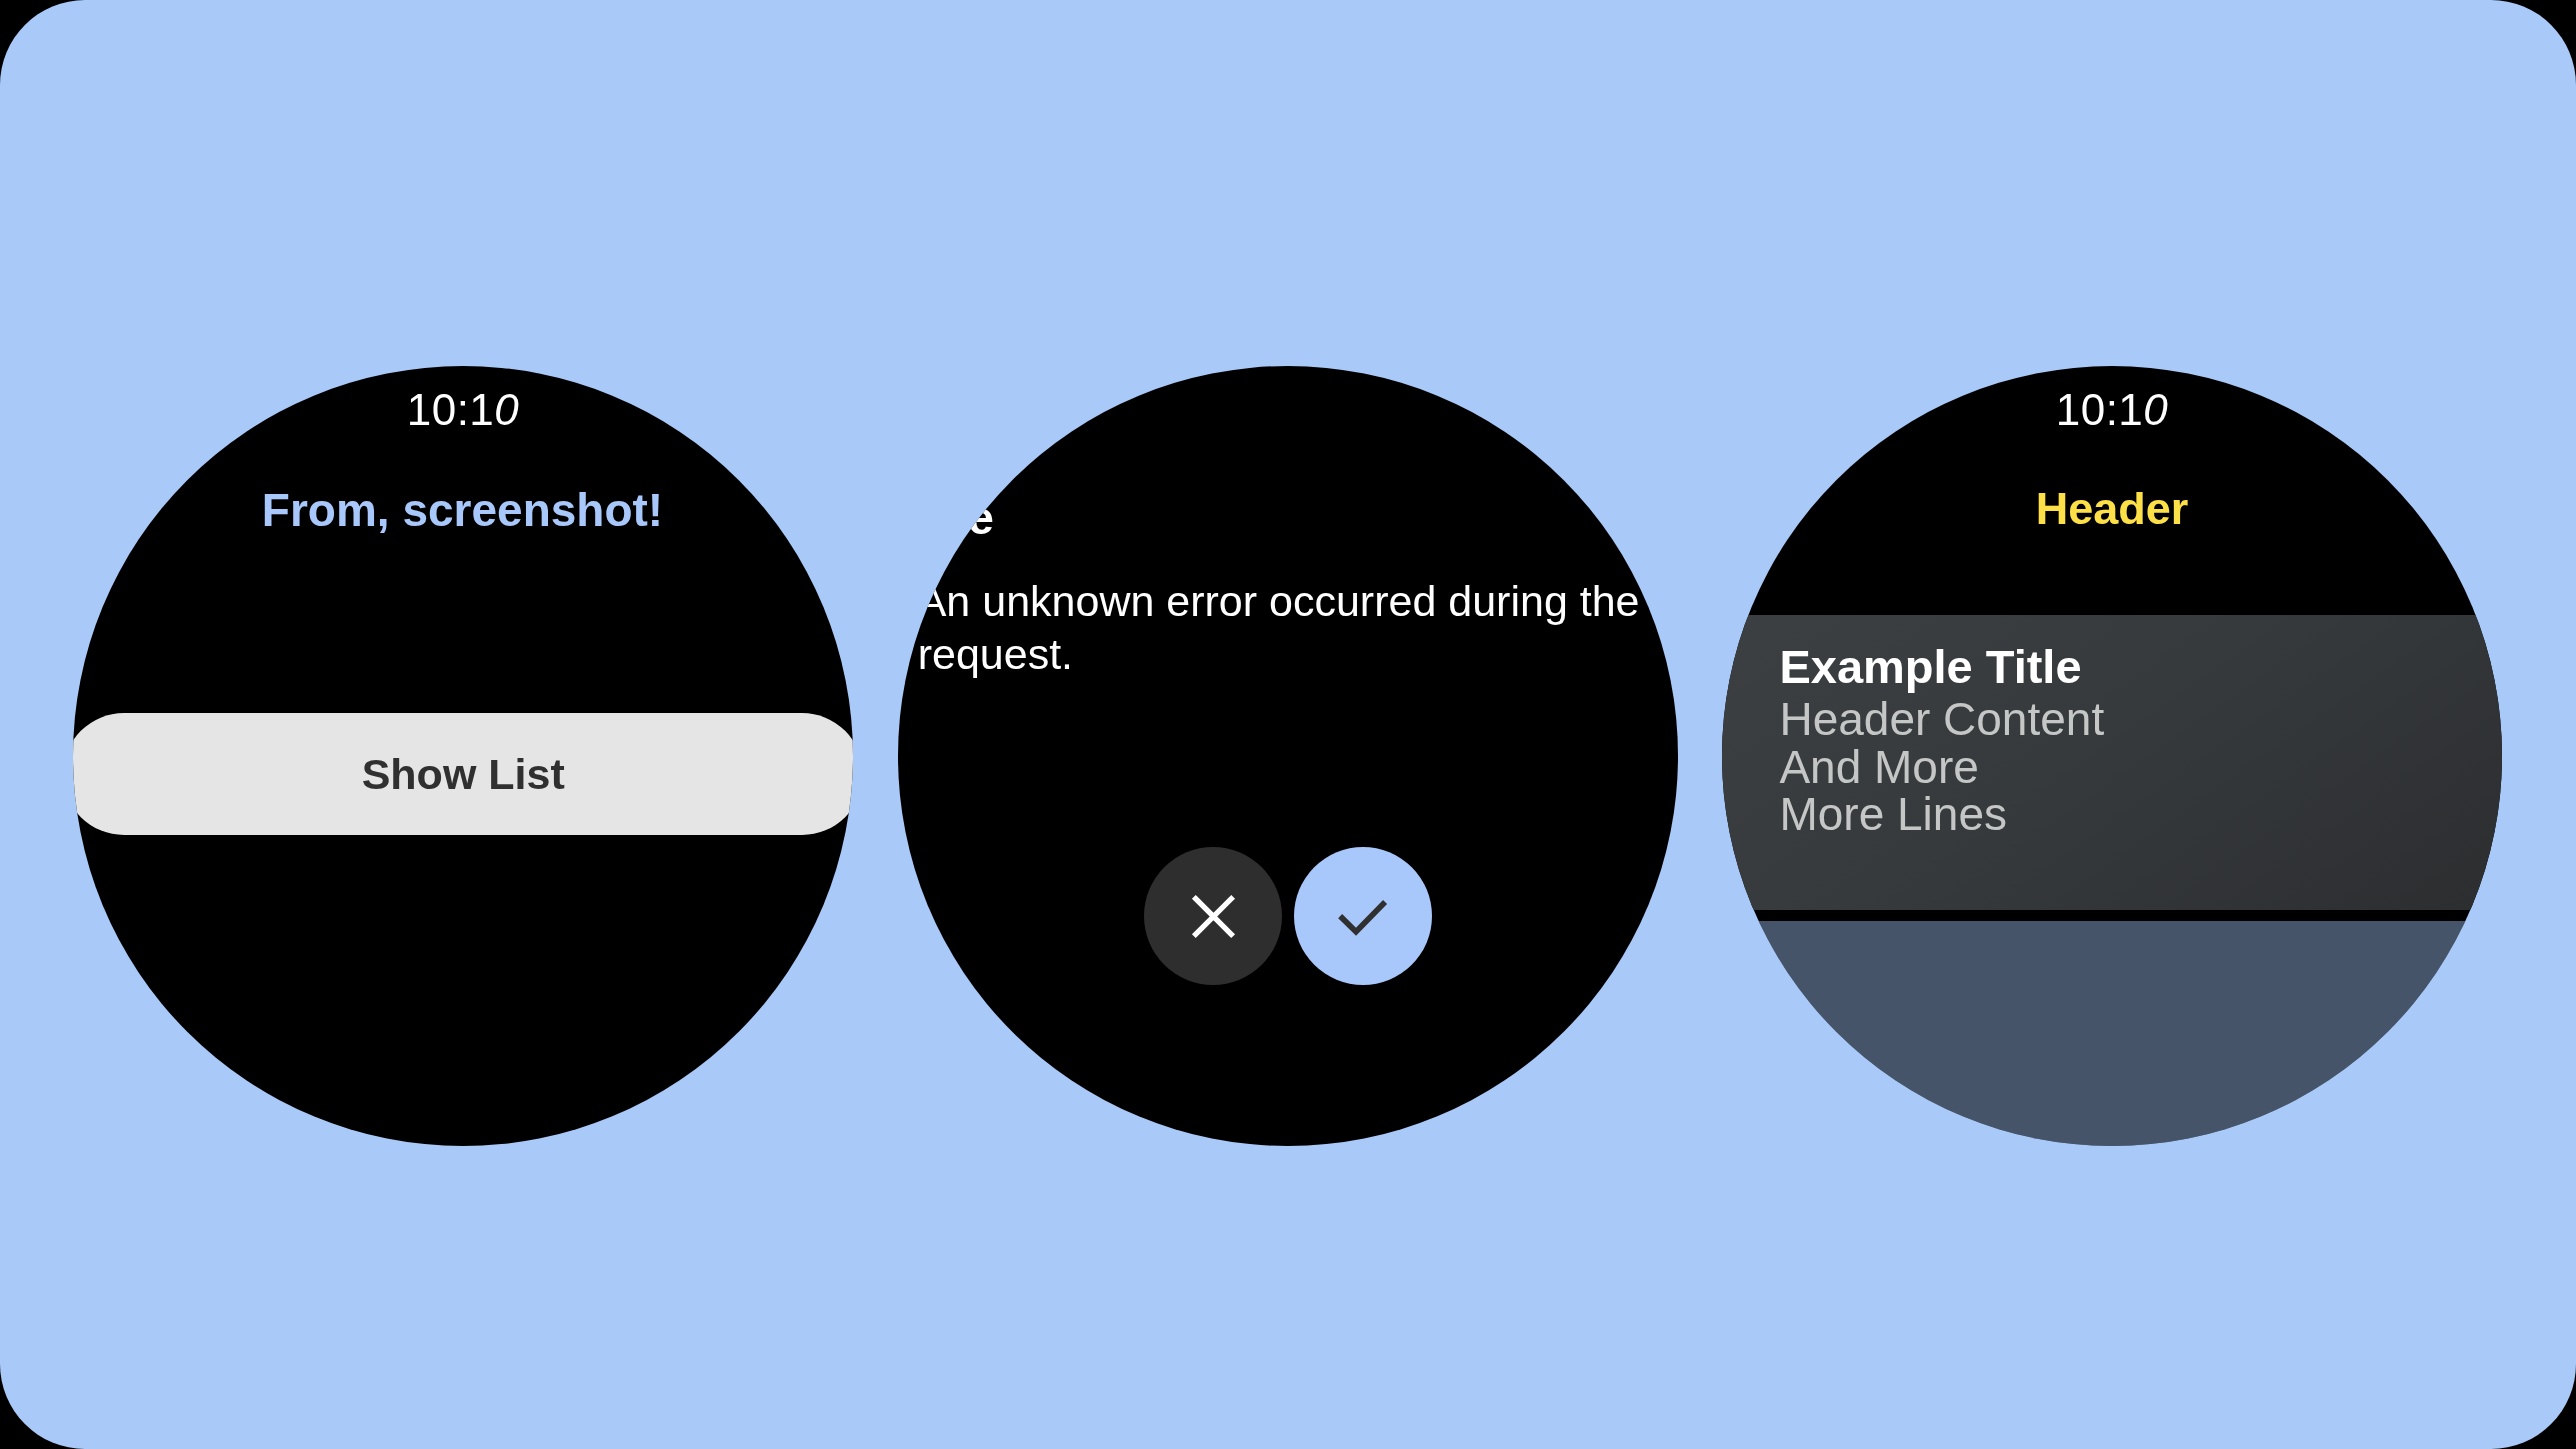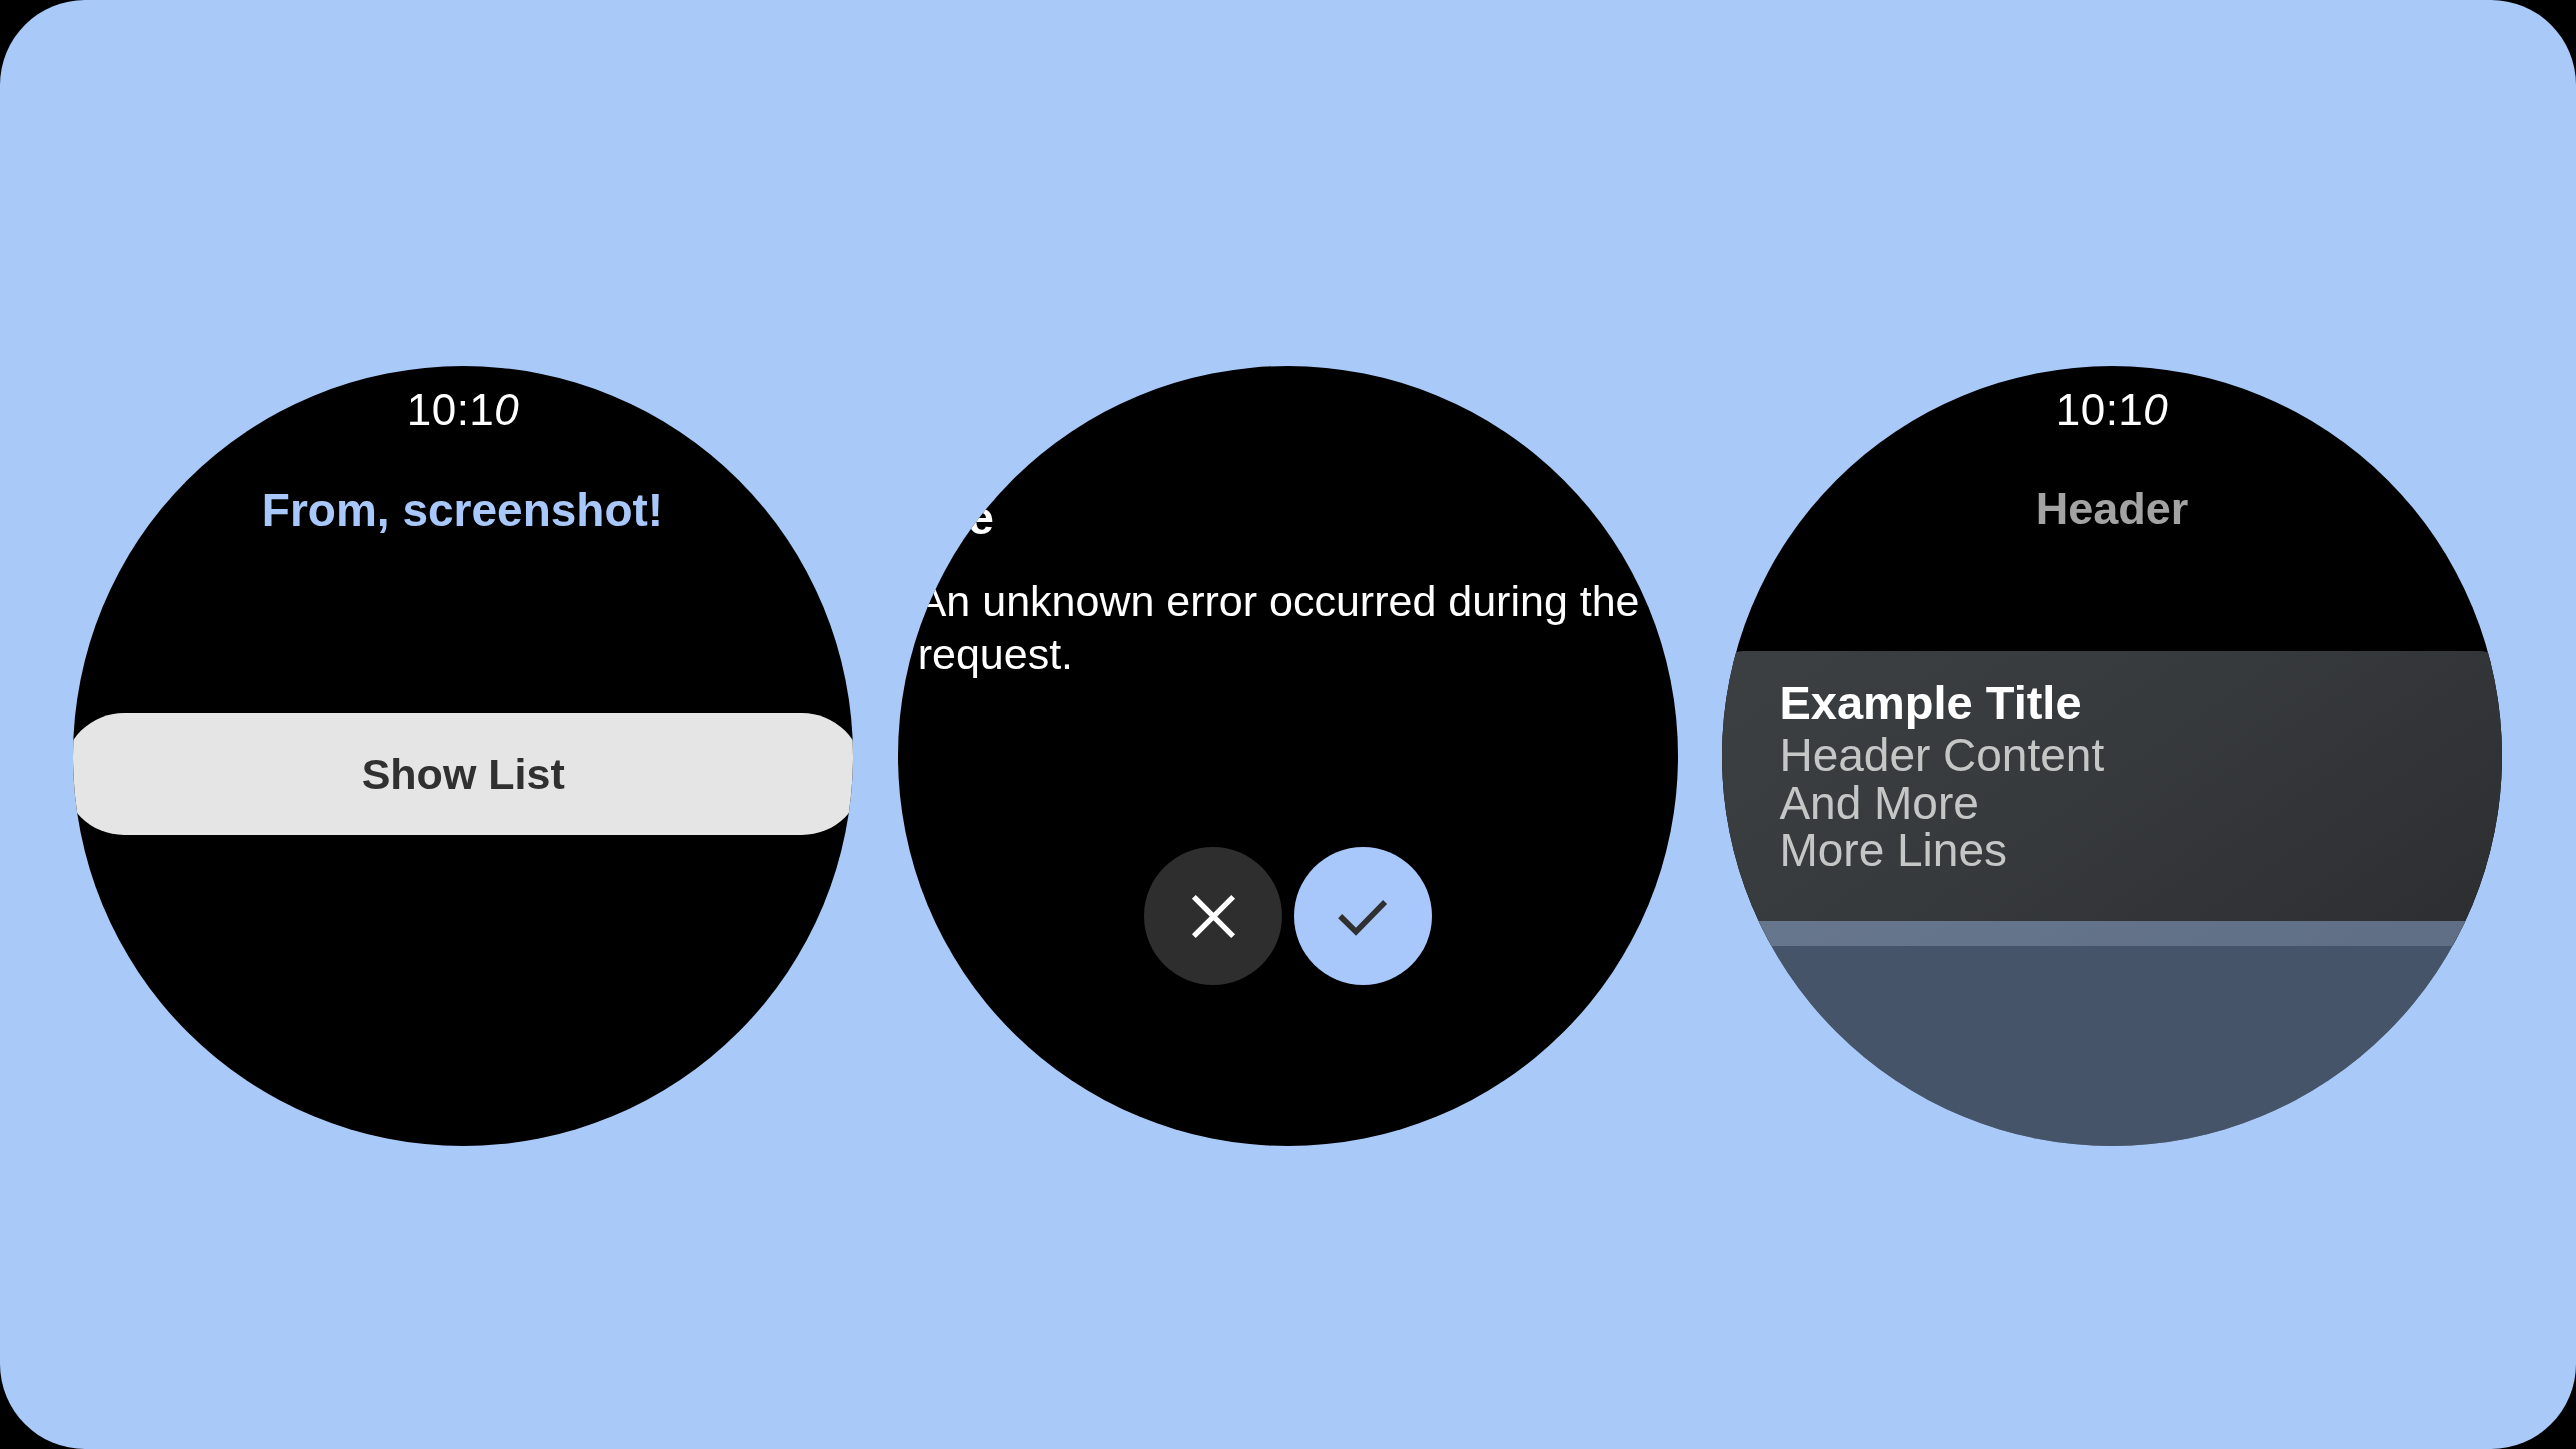--- a/index.html
+++ b/index.html
@@ -130,38 +130,37 @@
   .round-btn.dismiss { background: #2e2e2e; }
   .round-btn.confirm { background: #a8c7fa; }
 
   
   #watch-3 .header {
     position: absolute;
     top: 120px;
     left: 0;
     width: 100%;
     text-align: center;
-    color: #a3a3a3;
+    color: #fde047;
     font-size: 45px;
     font-weight: bold;
     line-height: 1;
   }
   #watch-3 .list-card {
     position: absolute;
     left: -23.6px;
     top: 249px;
     width: 827px;
     height: 295px;
     border-radius: 47px;
     background: linear-gradient(145deg, #3c4043 0%, #373a3d 45%, #2b2d2f 100%);
     padding: 27.6px 0 0 81px;
     box-sizing: border-box;
     overflow: hidden;
     cursor: pointer;
-    margin-top: 36px;
   }
   #watch-3 .card-title {
     color: #ffffff;
     font-size: 47px;
     font-weight: bold;
     line-height: 1.02;
     margin-bottom: 5.9px;
   }
   #watch-3 .card-line {
     color: #c4c7c5;

